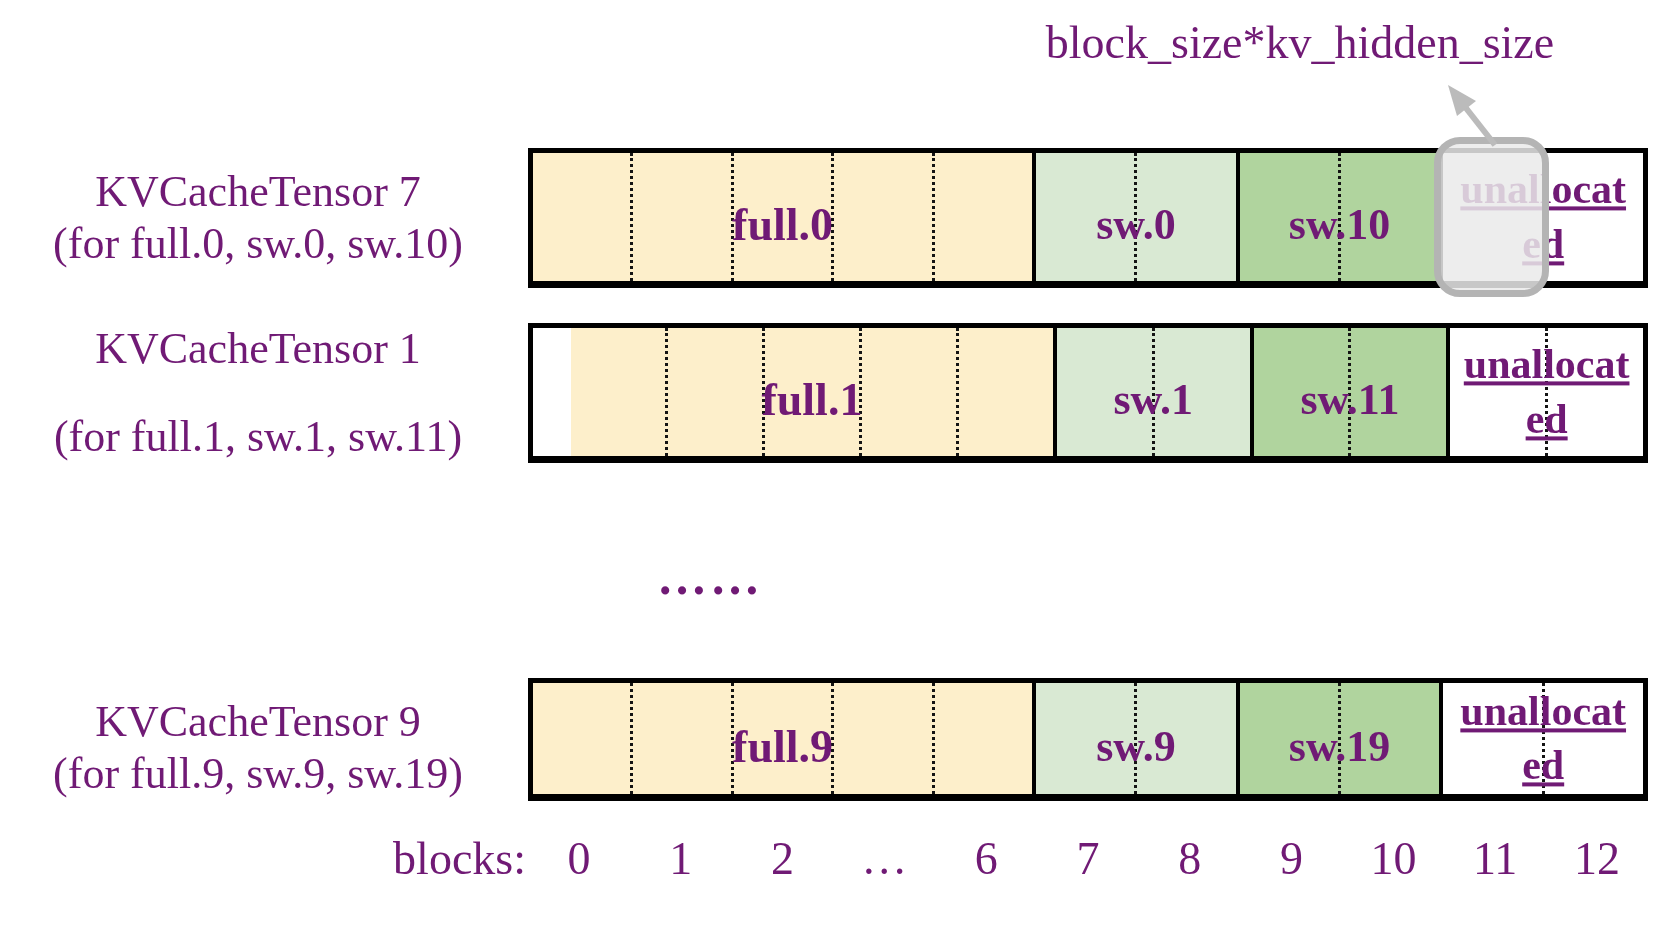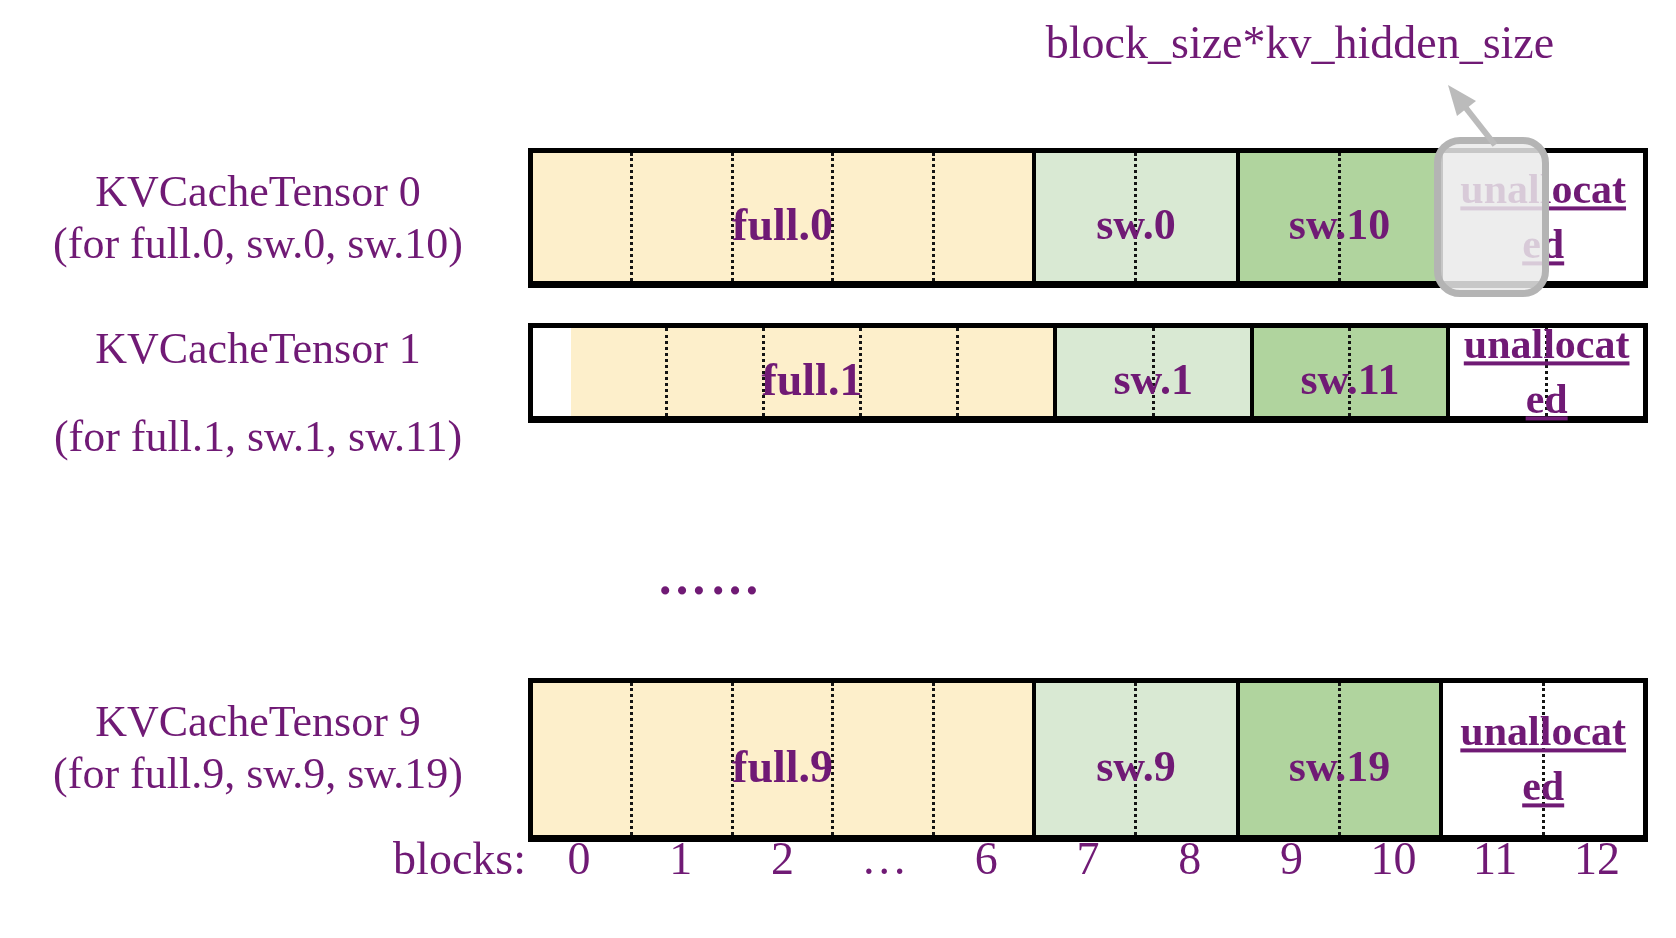--- a/index.html
+++ b/index.html
@@ -89,21 +89,21 @@
 
   <div class="annotation">
     <span>block_size*kv_hidden_size</span>
   </div>
   <svg class="arrow-svg" width="120" height="100" viewBox="0 0 120 100">
     <line x1="95" y1="87" x2="62" y2="45" stroke="var(--c-arrow)" stroke-width="6"></line>
     <polygon points="48,27 76,43 57,58" fill="var(--c-arrow)"></polygon>
   </svg>
 
   <div class="row-label" style="top:148px;height:140px;">
-    <span>KVCacheTensor 0</span>
+    <span>KVCacheTensor 7</span>
     <span>(for full.0, sw.0, sw.10)</span>
   </div>
   <div class="bar" style="top:148px;height:140px;">
     <div class="segment seg-full" style="flex:5">
       <div class="cell"></div>
         <div class="cell"></div>
         <div class="cell"></div>
         <div class="cell"></div>
         <div class="cell"></div>
       <span class="seg-label">full.0</span>
@@ -123,21 +123,21 @@
         <div class="cell"></div>
       <span class="seg-label wrap">unallocated</span>
     </div>
     <div class="highlight"></div>
   </div>
 
   <div class="row-label" style="top:323px;height:140px;justify-content:space-between;">
     <span>KVCacheTensor 1</span>
     <span>(for full.1, sw.1, sw.11)</span>
   </div>
-  <div class="bar" style="top:323px;height:100px;padding-left:38px;">
+  <div class="bar" style="top:323px;height:140px;padding-left:38px;">
     <div class="segment seg-full" style="flex:5">
       <div class="cell"></div>
         <div class="cell"></div>
         <div class="cell"></div>
         <div class="cell"></div>
         <div class="cell"></div>
       <span class="seg-label">full.1</span>
     </div>
     <div class="segment seg-sw-light" style="flex:2">
       <div class="cell"></div>
@@ -155,21 +155,21 @@
       <span class="seg-label wrap">unallocated</span>
     </div>
   </div>
 
   <div class="mid-ellipsis">……</div>
 
   <div class="row-label" style="top:678px;height:140px;">
     <span>KVCacheTensor 9</span>
     <span>(for full.9, sw.9, sw.19)</span>
   </div>
-  <div class="bar" style="top:678px;height:164px;">
+  <div class="bar" style="top:678px;height:123px;">
     <div class="segment seg-full" style="flex:5">
       <div class="cell"></div>
         <div class="cell"></div>
         <div class="cell"></div>
         <div class="cell"></div>
         <div class="cell"></div>
       <span class="seg-label">full.9</span>
     </div>
     <div class="segment seg-sw-light" style="flex:2">
       <div class="cell"></div>

